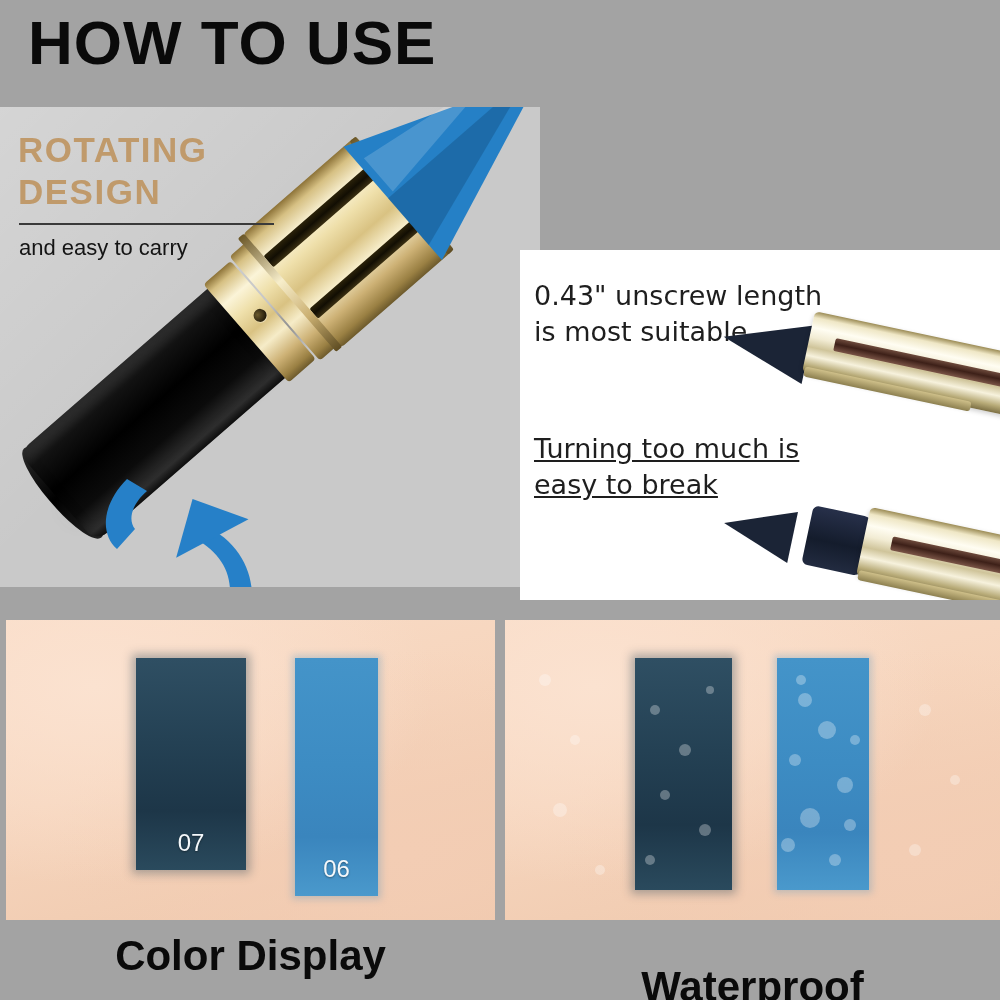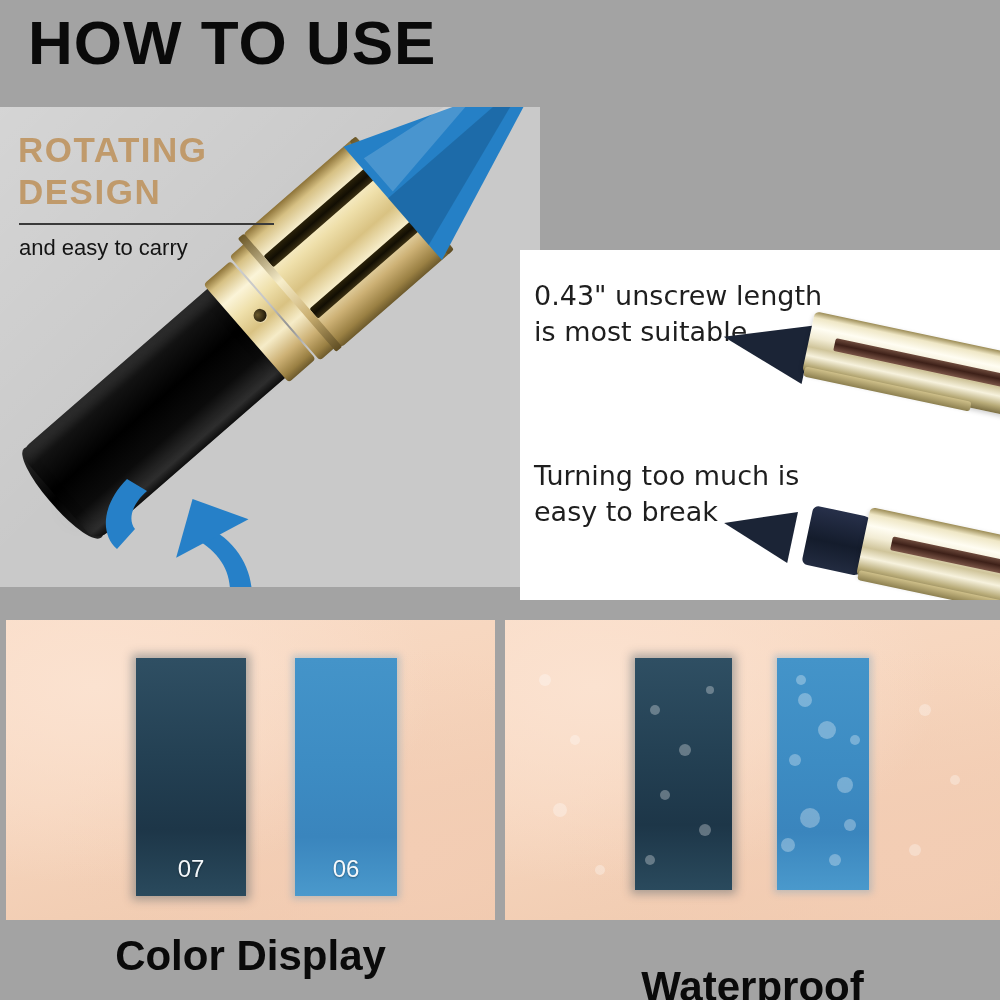--- a/index.html
+++ b/index.html
@@ -112,21 +112,21 @@
   .info-panel{
     position:absolute;left:520px;top:250px;width:480px;height:350px;
     background:#ffffff;overflow:hidden;
   }
   .info-line{
     position:absolute;left:14px;
     font-size:27px;line-height:36px;color:#1e1e1e;
     font-family:"DejaVu Sans",sans-serif;
   }
   .info-a{top:28px;}
-  .info-b{top:208px;}
+  .info-b{top:181px;text-decoration:underline;}
 
   
   .photo-pencil{position:absolute;}
   .pp-body{
     position:absolute;border-radius:5px;
     background:linear-gradient(180deg,
       #9c8c56 0%,#efe7c6 10%,#fffdf2 26%,#f2ecd4 42%,#cfc49a 58%,
       #f7f2dd 72%,#b8ab78 88%,#7d7044 100%);
     box-shadow:0 2px 5px rgba(0,0,0,.2);
   }
@@ -248,24 +248,24 @@
            background:linear-gradient(180deg,#27304a,#141c2c 55%,#222b40);"></div>
       <div class="pp-body" style="left:140px;top:10px;width:180px;height:70px;"></div>
       <div class="pp-stripe" style="left:168px;top:34px;width:155px;height:14px;"></div>
       <div style="position:absolute;left:142px;top:74px;width:150px;height:10px;
            background:linear-gradient(180deg,#cfc08a,#8d8050);border-radius:3px;"></div>
     </div>
   </div>
 
   <div class="swatch-panel sp-left">
     <div class="skin"></div>
-    <div class="swatch sw-dark" style="left:130px;top:38px;width:110px;height:238px;">
+    <div class="swatch sw-dark" style="left:130px;top:38px;width:110px;height:212px;">
       <div class="sw-label">07</div>
     </div>
-    <div class="swatch sw-blue" style="left:289px;top:38px;width:83px;height:238px;padding-left:19px;">
+    <div class="swatch sw-blue" style="left:289px;top:38px;width:83px;height:238px;">
       <div class="sw-label">06</div>
     </div>
   </div>
 
   <div class="swatch-panel sp-right">
     <div class="skin"></div>
     <div class="swatch sw-dark" style="left:130px;top:38px;width:97px;height:232px;"></div>
     <div class="swatch sw-blue" style="left:272px;top:38px;width:92px;height:232px;"></div>
     <svg class="drops" viewBox="0 0 495 300">
       <g fill="rgba(255,255,255,0.30)">

